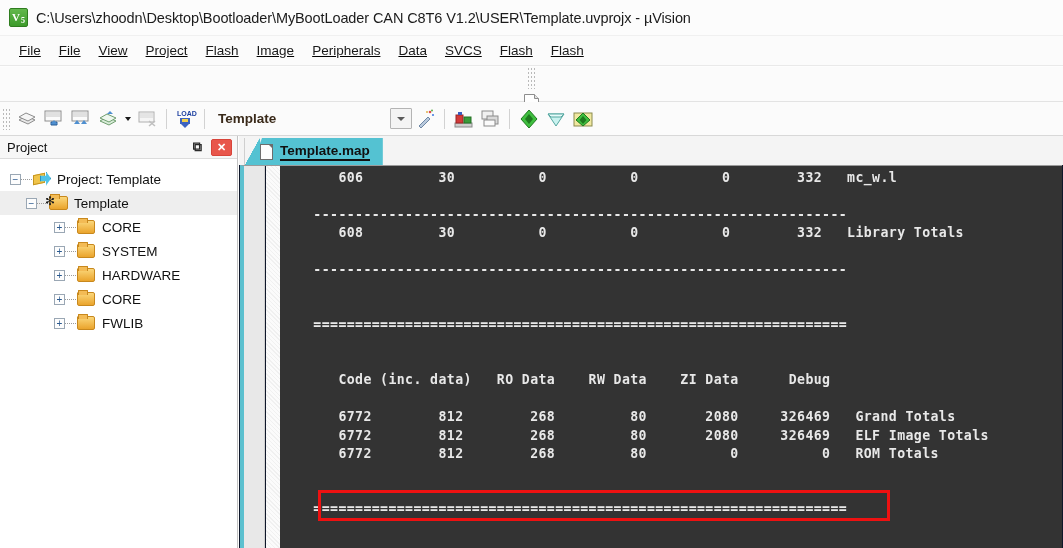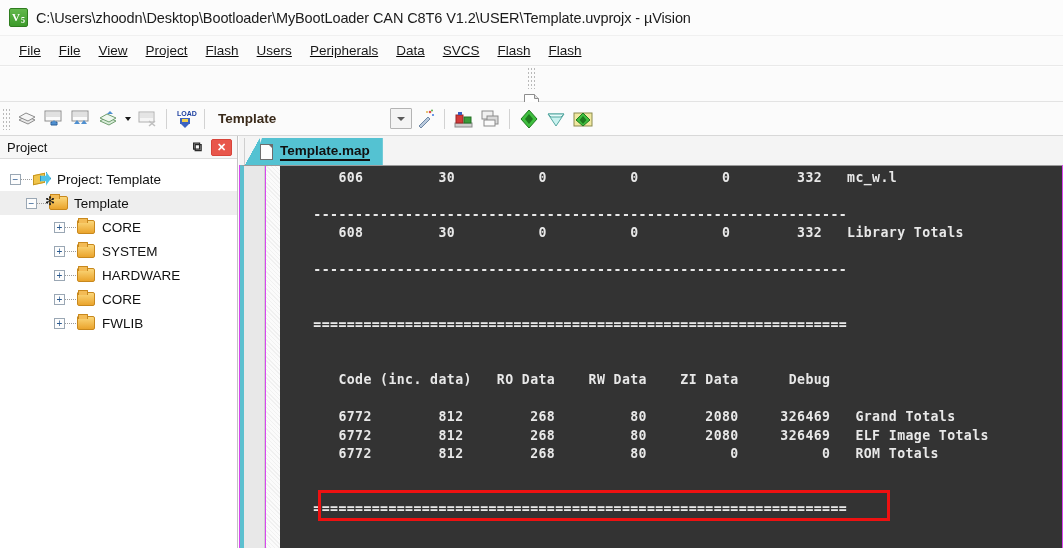--- a/index.html
+++ b/index.html
@@ -160,21 +160,21 @@
   }
   .ico-tfold::after{
     content:"\273B";position:absolute;left:-5px;top:-2px;
     font-size:12px;color:#1d1d1d;line-height:12px;
   }
   .tree-label { padding-left:2px; }
 
   
   .editor-area {
     position:absolute; left:239px; top:136px; width:824px; height:412px;
-    background:#d946ef;
+    background:#0f172a;
   }
   .tabstrip {
     position:relative; height:29px; background:#f4f4f4;
   }
   .doc-tab {
     position:absolute; left:13px; top:2px; height:27px;
     background:#54c2d2; display:flex; align-items:center;
     padding:0 13px 0 8px;
     clip-path:polygon(10px 0, 100% 0, 100% 100%, 0 100%);
   }
@@ -238,21 +238,21 @@
     <div class="uv-logo"></div>
     <div class="title-text">C:\Users\zhoodn\Desktop\Bootloader\MyBootLoader CAN C8T6 V1.2\USER\Template.uvprojx - µVision</div>
   </div>
 
   <div class="menubar">
     <div class="menu-item">File</div>
     <div class="menu-item">File</div>
     <div class="menu-item">View</div>
     <div class="menu-item">Project</div>
     <div class="menu-item">Flash</div>
-    <div class="menu-item">Users</div>
+    <div class="menu-item">Image</div>
     <div class="menu-item">Peripherals</div>
     <div class="menu-item">Data</div>
     <div class="menu-item">SVCS</div>
     <div class="menu-item">Flash</div>
     <div class="menu-item">Flash</div>
   </div>
 
   <div class="toolbar row1">
     <div class="grip"></div>
 

